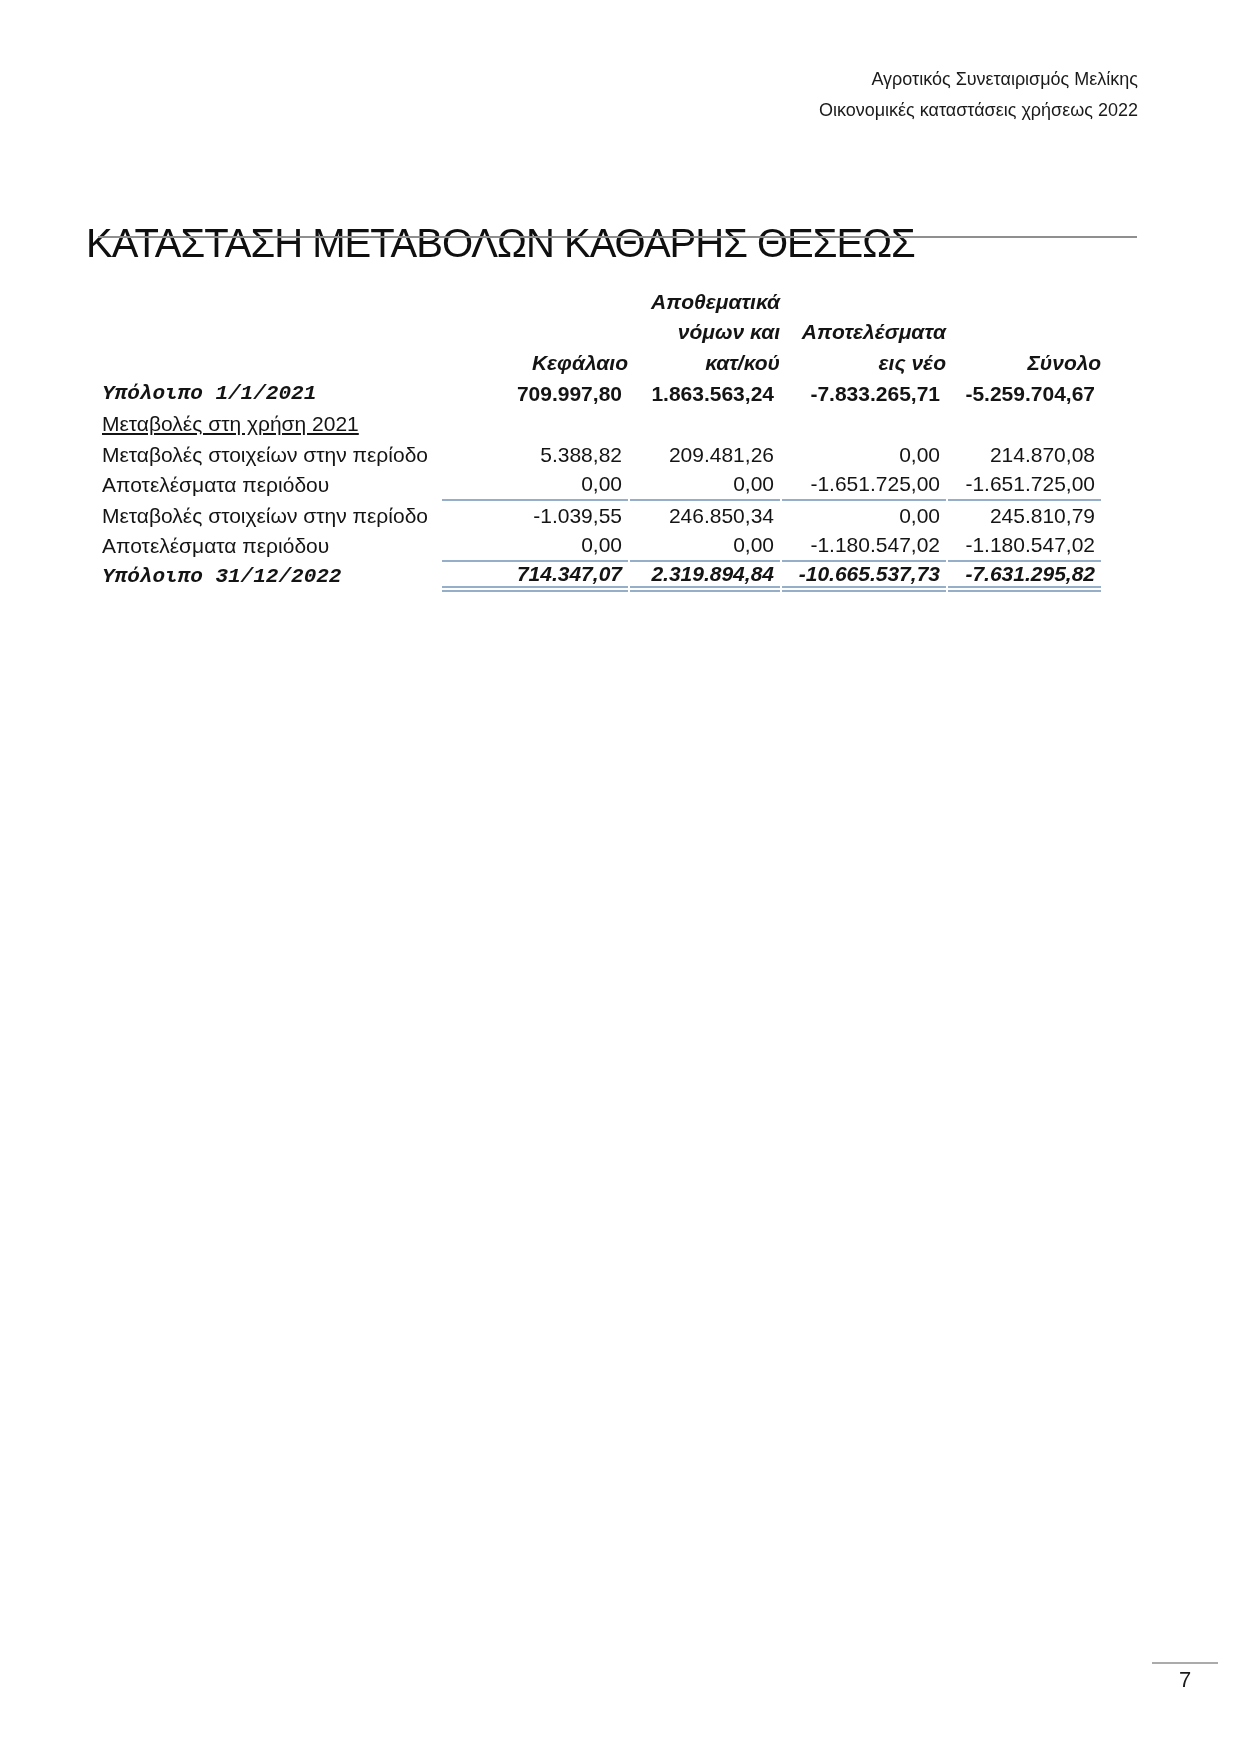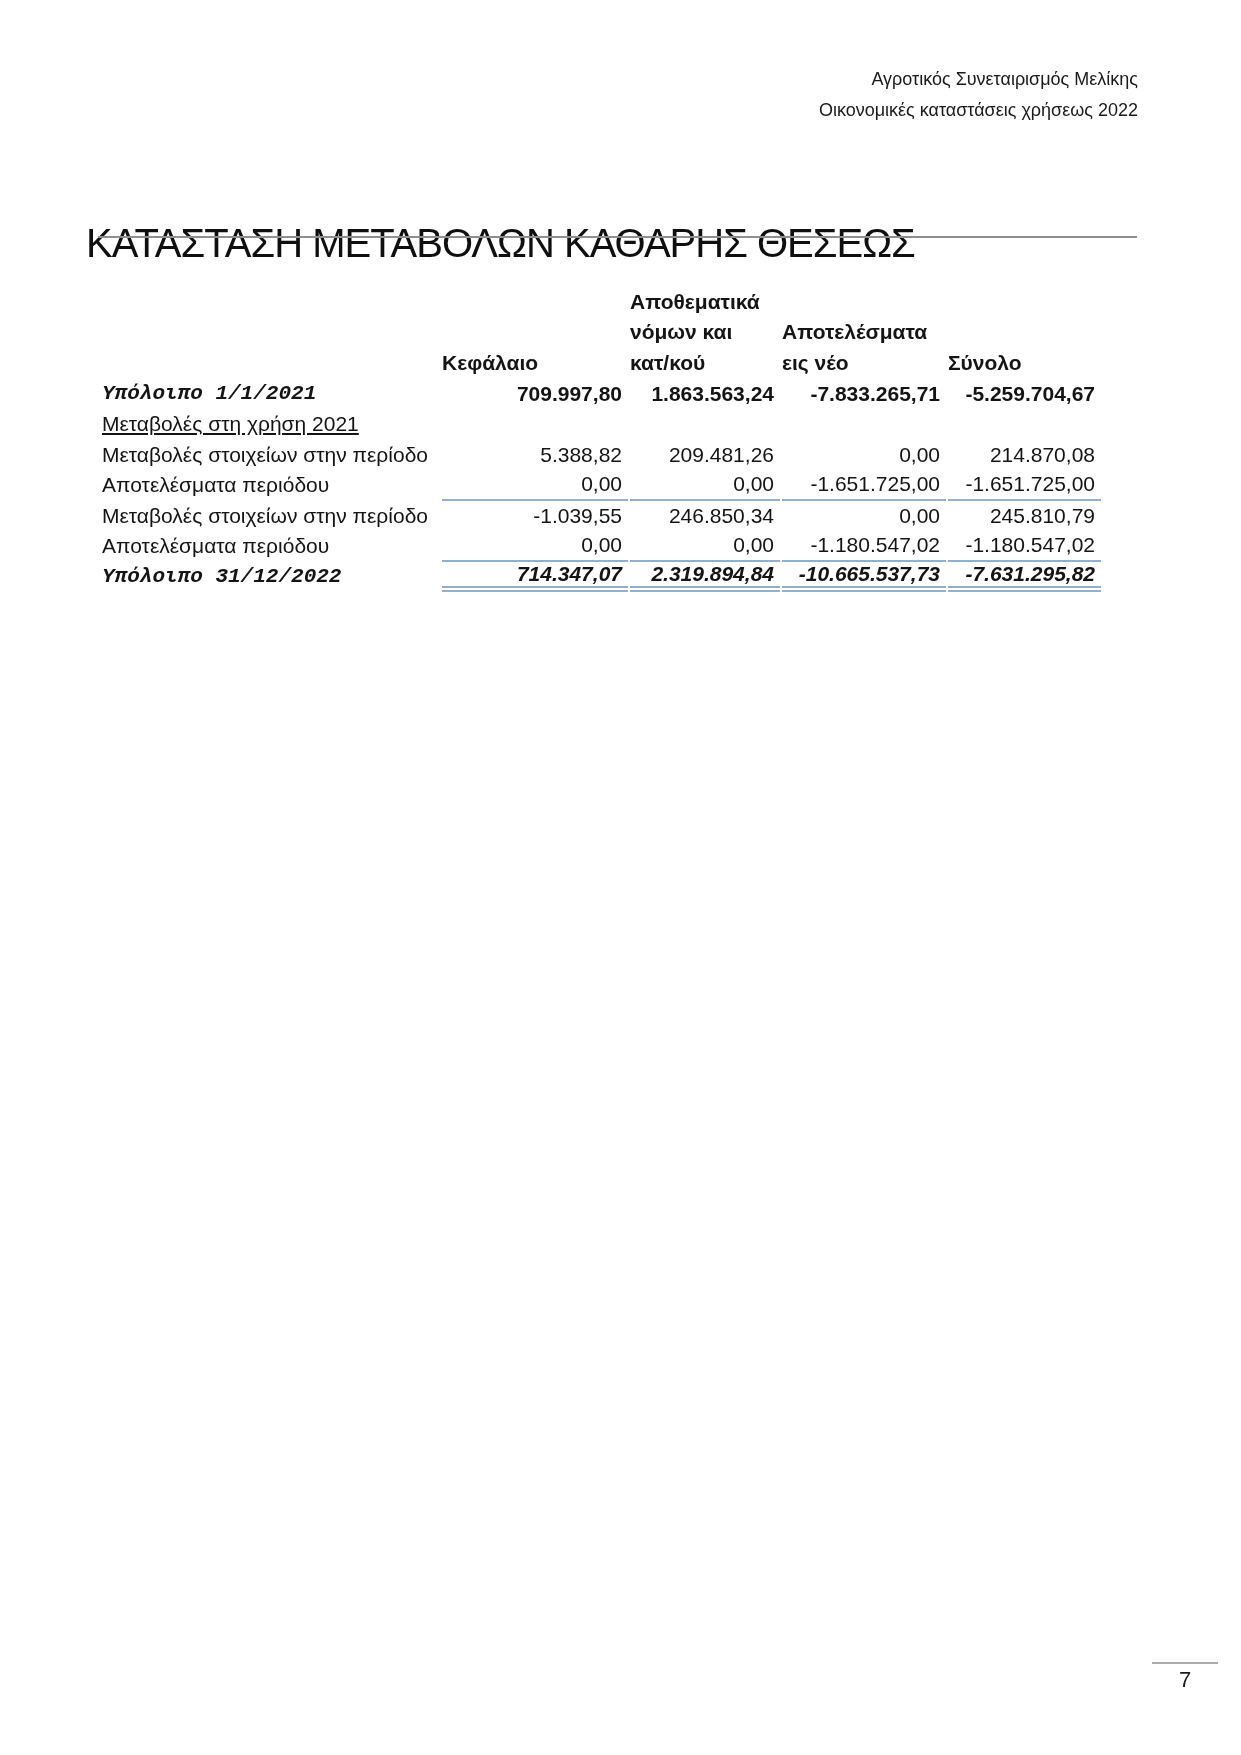--- a/index.html
+++ b/index.html
@@ -35,22 +35,23 @@
     position:absolute; left:100px; top:287px;
     border-collapse:separate; border-spacing:2px 0;
     font-size:21px; color:#141414;
     table-layout:fixed;
   }
   .equity th, .equity td {
     padding:0; height:30.5px; box-sizing:border-box;
     vertical-align:middle; overflow:visible; white-space:nowrap;
   }
   .equity thead th {
-    font-weight:700; text-align:left; vertical-align:bottom;
+    font-weight:700; text-align:right; vertical-align:bottom;
     padding-bottom:4px;
+    font-style:italic;
   }
   .equity td.lbl { text-align:left; }
   .equity td.num { text-align:right; padding-right:6px; }
 
   .r-balance td { font-weight:700; }
   .r-balance td.lbl { font-style:italic;font-family:Liberation Mono, monospace; }
   .r-section td.lbl { text-decoration:underline; }
 
   .rule        { border-bottom:2px solid #96afc8; }
   .rule-double { border-bottom:6px double #96afc8;font-style:italic; }

